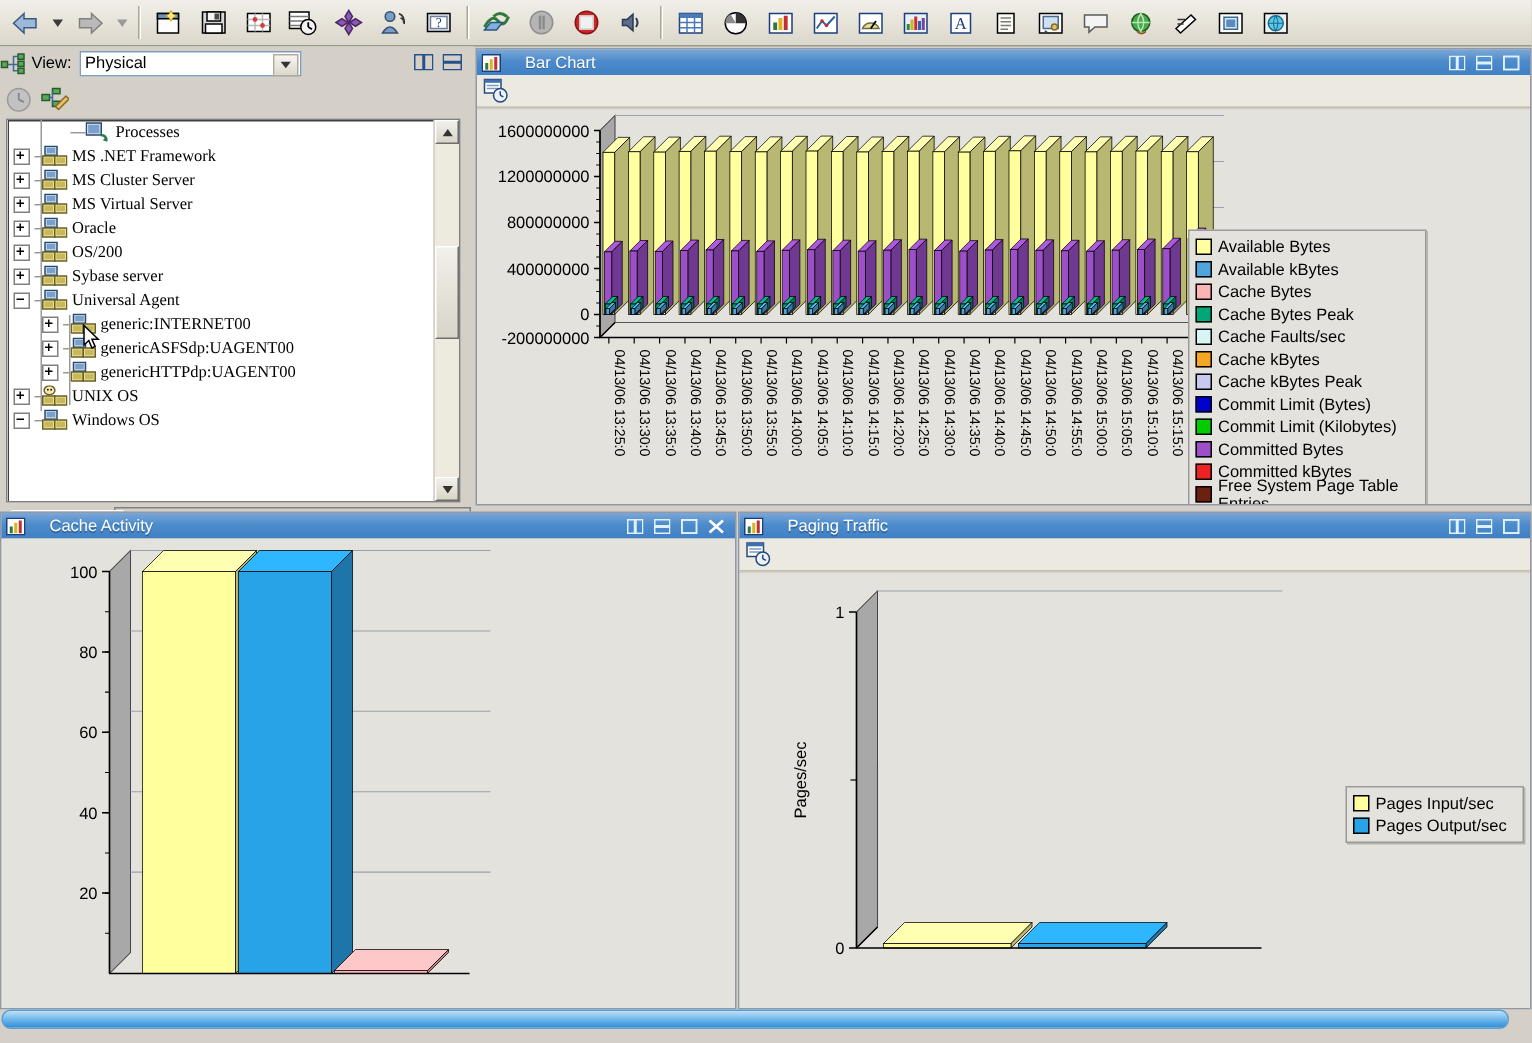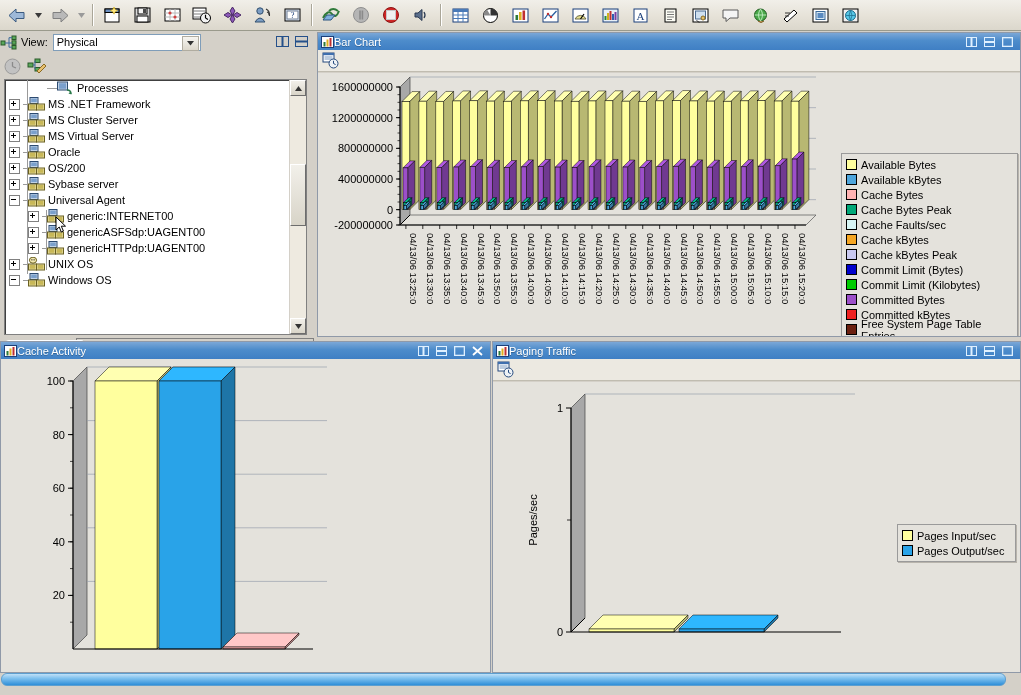--- a/index.html
+++ b/index.html
@@ -56,21 +56,21 @@
     box-sizing:border-box;gap:6px;
   }
   .treebox{
     position:absolute;left:4px;top:48px;width:303px;height:256px;
     background:#fff;border:1px solid #808080;
     box-shadow:inset 1px 1px 0 #404040;
     box-sizing:border-box;overflow:hidden;
   }
   .treeinner{position:absolute;left:0;top:0;right:16px;bottom:0;overflow:hidden;}
   .trow{height:16px;display:flex;align-items:center;white-space:nowrap;
-        font-size:11px;position:relative;}
+        font-size:11px;position:relative;font-family:Liberation Serif, serif;}
   .tindent{display:inline-block;}
   .expander{
     width:9px;height:9px;border:1px solid #808080;background:#fff;
     display:inline-block;position:relative;margin-right:3px;flex:0 0 auto;
   }
   .expander::before{content:"";position:absolute;left:1px;top:3px;width:5px;height:1px;background:#000;}
   .expander.plus::after{content:"";position:absolute;left:3px;top:1px;width:1px;height:5px;background:#000;}
   .dashline{width:10px;height:1px;background:#9a9a9a;flex:0 0 auto;}
   .nodeicon{width:17px;height:14px;margin-right:3px;flex:0 0 auto;}
   .tlabel{padding-right:2px;}
@@ -112,21 +112,21 @@
             box-sizing:border-box;}
 
   
   .panel{position:absolute;background:#d4d0c8;}
   .ptitle{
     height:17px;
     background:linear-gradient(#7ba7d7,#4d8ccb 45%,#3f7fc4);
     display:flex;align-items:center;padding:0 2px 0 3px;box-sizing:border-box;
     color:#fff;font-size:11px;
   }
-  .ptitle .ptxt{margin-left:0;text-shadow:0 1px 0 rgba(0,0,0,.25);}
+  .ptitle .ptxt{margin-left:16px;text-shadow:0 1px 0 rgba(0,0,0,.25);}
   .pbtns{margin-left:auto;display:flex;align-items:center;gap:7px;padding-right:5px;}
   .pbtn{width:11px;height:10px;}
   .ptoolbar{height:22px;background:#ece9e1;border-bottom:1px solid #c0bcb0;
             display:flex;align-items:center;padding-left:4px;box-sizing:border-box;}
   .pbody{background:#e4e2dc;position:absolute;left:0;right:0;bottom:0;overflow:hidden;}
   .legendbox{
     position:absolute;background:#e4e2dc;border:1px solid #9a9a9a;
     box-shadow:1px 1px 0 #b8b4ac;
     padding:3px 4px;box-sizing:border-box;
   }
@@ -1281,21 +1281,21 @@
             <path d="M475.08333333333337 132.66666666666666 L479.08333333333337 128.66666666666666 L481.41783333333336 128.66666666666666 L477.41783333333336 132.66666666666666 Z" fill="#57baf8" stroke="#000" stroke-width=".5"></path>
             <path d="M477.41783333333336 132.66666666666666 L481.41783333333336 128.66666666666666 L481.41783333333336 132.66666666666666 L477.41783333333336 136.66666666666666 Z" fill="#38789f" stroke="#000" stroke-width=".5"></path>
             <rect x="475.08333333333337" y="132.66666666666666" width="2.3345000000000002" height="4" fill="#4ea6dd" stroke="#000" stroke-width=".5"></rect>
           </g>
           <line x1="476.9741666666667" y1="152" x2="476.9741666666667" y2="156" stroke="#000" stroke-width=".8"></line>
           <text x="480.9741666666667" y="160" font-size="9.5" font-family="Liberation Sans, sans-serif" fill="#000" transform="rotate(90 480.9741666666667 160)">04/13/06 15:20:0</text>
           <line x1="82" y1="14" x2="82" y2="152" stroke="#000" stroke-width="1.1"></line>
           <line x1="82" y1="152" x2="488" y2="152" stroke="#000" stroke-width="1.1"></line>
           <path d="M82 152 L92 142" stroke="#000" stroke-width="1"></path>
         </svg>
-      <div class="legendbox" id="bc-legend" style="left:523px;top:80px;width:177px;">
+      <div class="legendbox" id="bc-legend" style="left:474px;top:80px;width:159px;">
           <div class="lrow">
             <span class="lswatch" style="background:#ffff9e"></span>
             <span>Available Bytes</span>
           </div>
           <div class="lrow">
             <span class="lswatch" style="background:#4ea6dd"></span>
             <span>Available kBytes</span>
           </div>
           <div class="lrow">
             <span class="lswatch" style="background:#ffb3b3"></span>

